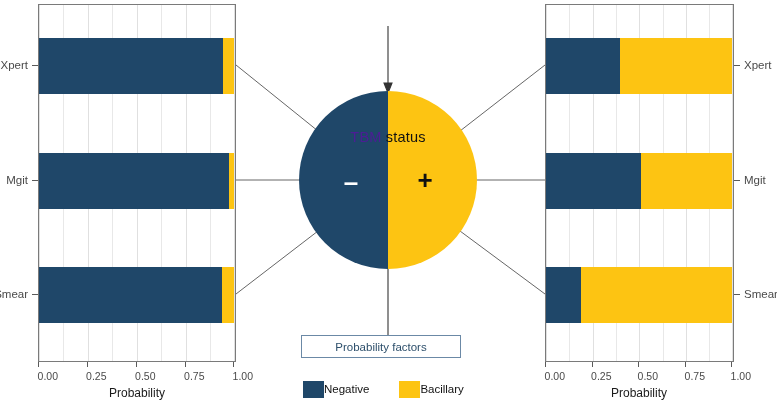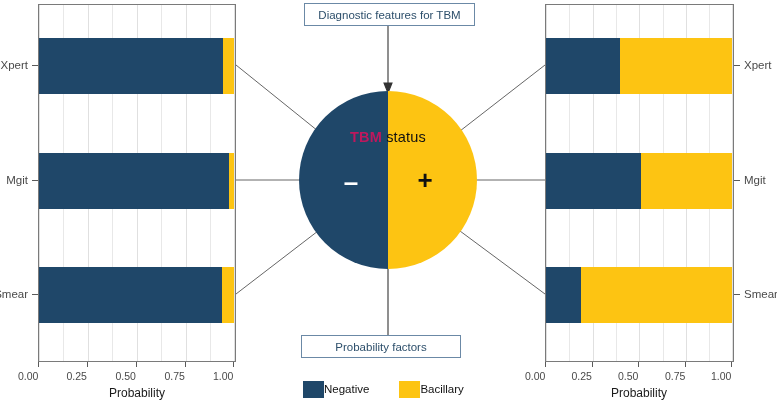--- a/index.html
+++ b/index.html
@@ -33,21 +33,21 @@
   .bar.neg{background:#1f4769;}
   .bar.pos{background:#fdc412;}
 
   
   .tick{position:absolute;background:#5a5a5a;}
   .tick.x{width:1px;height:5px;}
   .tick.y{height:1px;width:6px;}
 
   .xtick-label{
     position:absolute;font-size:10.5px;color:#4a4a4a;
-    text-align:left;width:40px;
+    text-align:right;width:40px;
   }
   .axis-title{
     position:absolute;font-size:12px;color:#1a1a1a;text-align:center;width:200px;
   }
   .ytick-label{
     position:absolute;font-size:11.5px;color:#4a4a4a;white-space:nowrap;
   }
   .ytick-label.left{text-align:right;}
   .ytick-label.right{text-align:left;}
 
@@ -72,21 +72,21 @@
   .inner-circle{
     position:absolute;left:100px;top:100px;width:66px;height:66px;
     background:#ffffff;border-radius:50%;
     display:flex;flex-direction:column;align-items:center;justify-content:center;
     font-size:10.5px;color:#111;line-height:1.25;text-align:center;
   }
   .status-label{
     position:absolute;top:38px;left:0;width:178px;text-align:center;
     font-size:14.5px;letter-spacing:.2px;
   }
-  .status-label .t-neg{color:#be185d;font-weight:bold;}
+  .status-label .t-neg{color:#4c1d95;}
   .status-label .t-pos{color:#111111;}
   .sign{position:absolute;font-weight:bold;}
   #sign-neg{left:38px;top:78px;width:28px;text-align:center;font-size:26px;color:#ffffff;line-height:1;}
   #sign-pos{left:112px;top:76px;width:28px;text-align:center;font-size:26px;color:#111111;line-height:1;}
 
   
   #legend{position:absolute;left:303px;top:379px;height:20px;display:flex;align-items:center;gap:9px;}
   .legend-item{display:flex;align-items:center;}
   .legend-swatch{width:21px;height:17px;display:block;}
   .legend-swatch.neg{background:#1f4769;}
@@ -213,23 +213,20 @@
 
     <g stroke="#333" stroke-width="1.1" fill="#333">
       <line x1="388" y1="26" x2="388" y2="86"></line>
       <polygon points="388,93 384,83 392,83"></polygon>
 
       <line x1="388" y1="335" x2="388" y2="262"></line>
       <polygon points="388,255 384,265 392,265"></polygon>
     </g>
   </svg>
 
-  <div class="cbox" id="box-diagnostic">
-    <span>Diagnostic features for TBM</span>
-  </div>
 
   <div class="circle-wrap">
     <div class="half neg"></div>
     <div class="half pos"></div>
 
     <div class="status-label">
       <span class="t-neg">TBM</span><span class="t-neg">&nbsp;</span><span class="t-pos">status</span>
     </div>
 
     <div class="sign" id="sign-neg">–</div>

